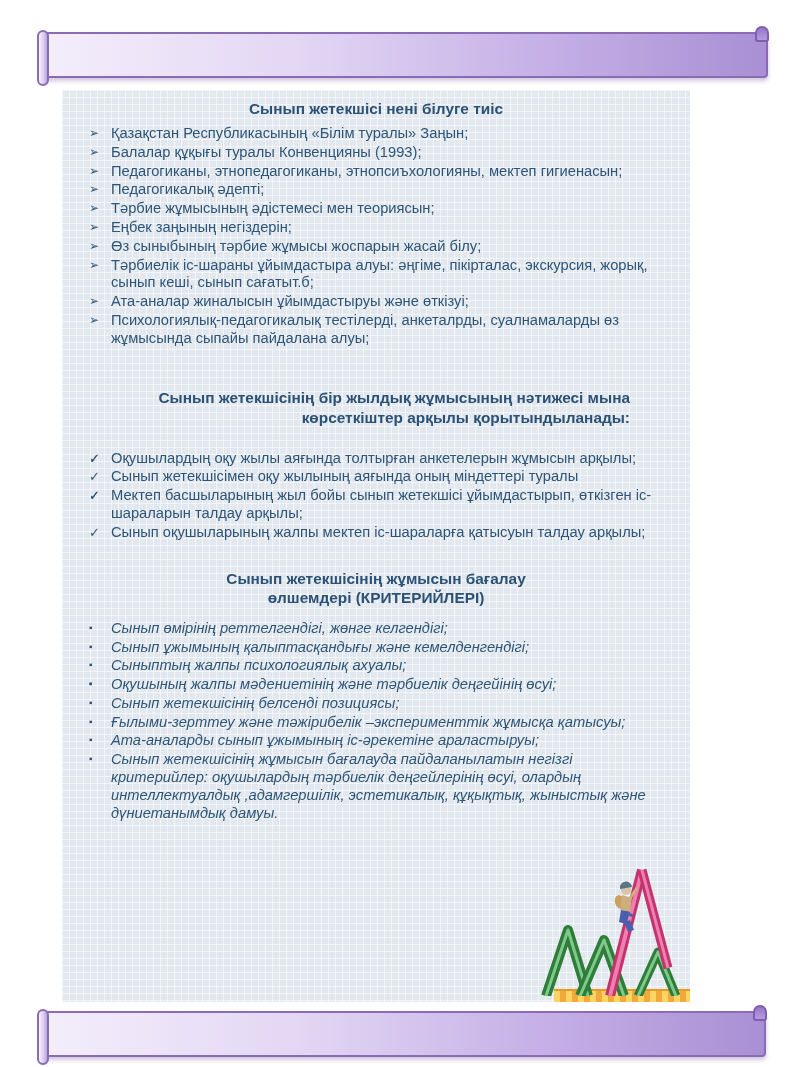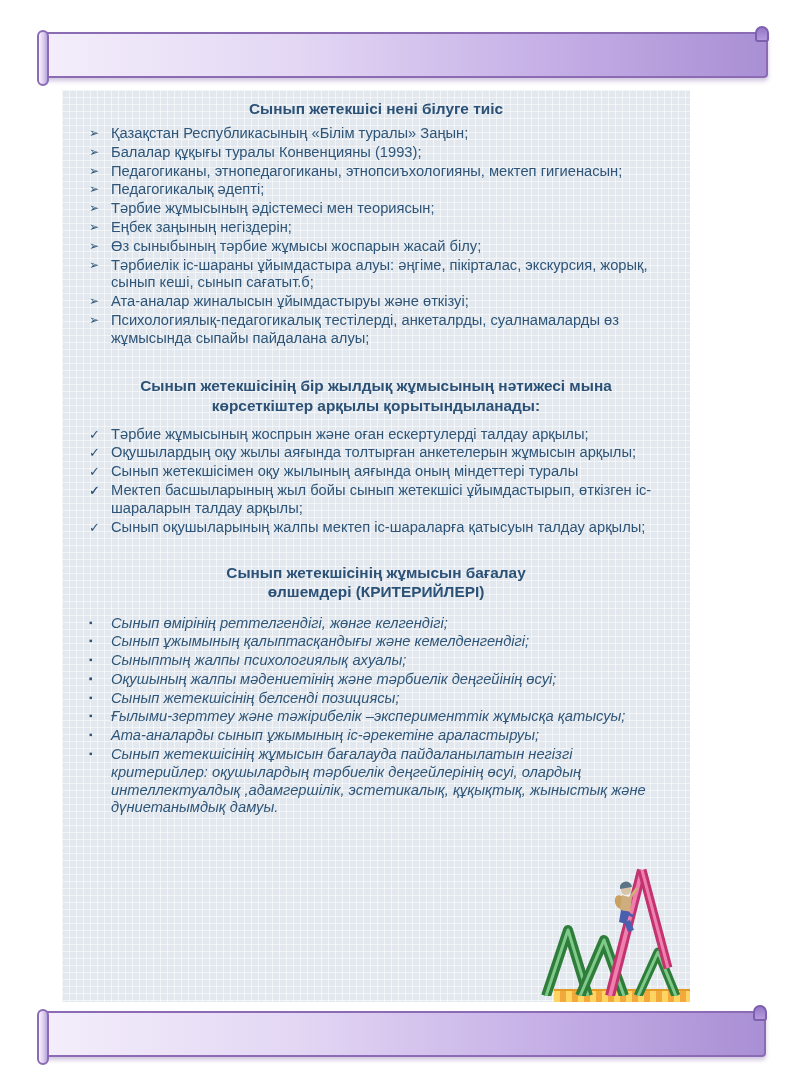--- a/index.html
+++ b/index.html
@@ -37,21 +37,21 @@
       linear-gradient(rgba(255,255,255,.55) 1px,transparent 1px),
       linear-gradient(90deg,rgba(255,255,255,.55) 1px,transparent 1px);
     background-size:7px 7px;
     color:#2e5578;
   }
 
   .hdr{
     font-weight:bold;text-align:center;color:#2b5176;
     font-size:15.4px;line-height:1.24;margin:0;
   }
-  .hdr2{margin-top:25px;padding:4px 34px;}
+  .hdr2{margin-top:25px;padding:16px 34px;text-align:right;}
   .hdr3{margin-top:27px;max-width:360px;margin-left:auto;margin-right:auto;}
 
   ul.blist{list-style:none;margin:7px 0 0 0;padding:0;font-size:14.7px;line-height:1.21;}
   ul.blist li{position:relative;padding-left:23px;margin:0 0 1px 0;}
   ul.blist .marker{position:absolute;left:1px;top:0;}
   ul.s1 .marker{font-size:12px;top:1px;}
   ul.s2 .marker{font-size:13px;top:1px;}
   ul.s3{font-style:italic;margin-top:13px;}
   ul.s3 .marker{font-size:10px;top:2px;font-style:normal;}
 
@@ -88,21 +88,21 @@
     <li><span class="marker">➢</span><span>Еңбек заңының негіздерін;</span></li>
     <li><span class="marker">➢</span><span>Өз сыныбының тәрбие жұмысы жоспарын жасай білу;</span></li>
     <li><span class="marker">➢</span><span>Тәрбиелік іс-шараны ұйымдастыра алуы: әңгіме, пікірталас, экскурсия, жорық, сынып кеші, сынып сағатыт.б;</span></li>
     <li><span class="marker">➢</span><span>Ата-аналар жиналысын ұйымдастыруы және өткізуі;</span></li>
     <li><span class="marker">➢</span><span>Психологиялық-педагогикалық тестілерді, анкеталрды, суалнамаларды өз жұмысында сыпайы пайдалана алуы;</span></li>
   </ul>
 
   <h2 class="hdr hdr2">Сынып жетекшісінің бір жылдық жұмысының нәтижесі мына көрсеткіштер  арқылы қорытындыланады:</h2>
 
   <ul class="blist s2">
-    <li><span class="marker">✓</span><span>Тәрбие жұмысының жоспрын және оған ескертулерді талдау арқылы;</span></li>
+    <li><span class="marker">✓</span></li>
     <li><span class="marker">✓</span><span>Оқушылардың оқу жылы аяғында толтырған анкетелерын жұмысын арқылы;</span></li>
     <li><span class="marker">✓</span><span>Сынып жетекшісімен оқу жылының аяғында оның міндеттері туралы</span></li>
     <li><span class="marker">✓</span></li>
     <li><span class="marker">✓</span><span>Мектеп басшыларының жыл бойы сынып жетекшісі ұйымдастырып, өткізген іс-шараларын талдау арқылы;</span></li>
     <li><span class="marker">✓</span><span>Сынып оқушыларының жалпы мектеп іс-шараларға қатысуын талдау арқылы;</span></li>
   </ul>
 
   <h2 class="hdr hdr3">Сынып жетекшісінің жұмысын бағалау өлшемдері (КРИТЕРИЙЛЕРІ)</h2>
 
   <ul class="blist s3">

